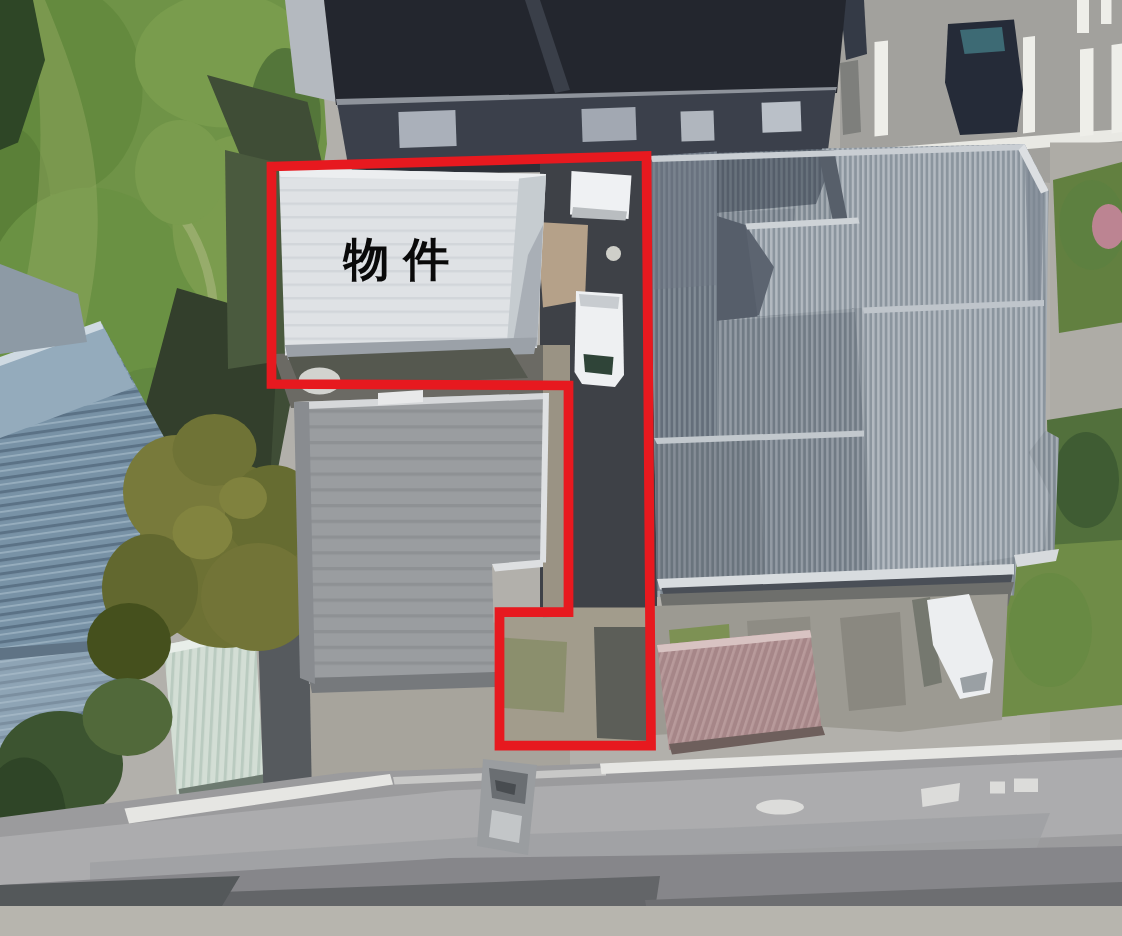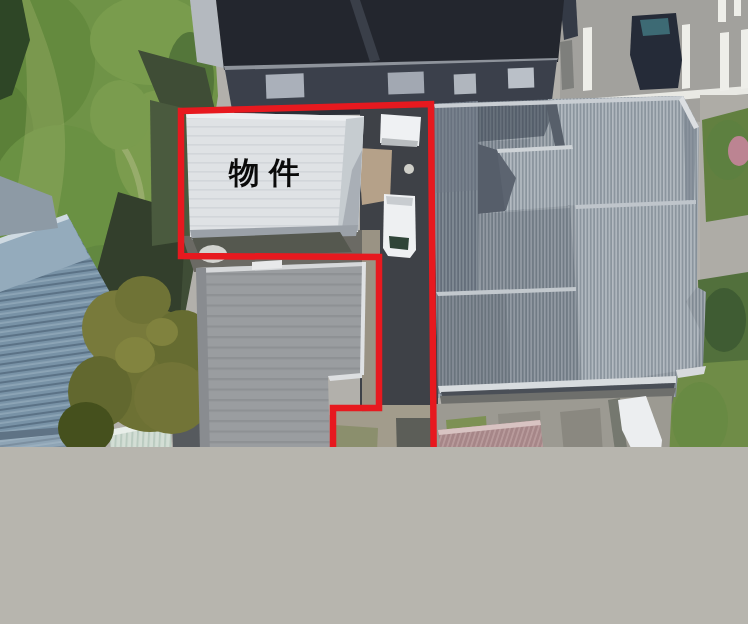--- a/index.html
+++ b/index.html
@@ -1,16 +1,16 @@
 <!DOCTYPE html>
 <html><head>
 <meta charset="utf-8">
 <style>
 html,body{margin:0;padding:0;background:#b7b5ae;}
-#stage{position:relative;width:748px;height:447px;overflow:hidden;font-family:"Liberation Sans",sans-serif;}
+#stage{position:relative;width:748px;height:604px;overflow:hidden;font-family:"Liberation Sans",sans-serif;}
 svg{display:block;}
 </style>
 </head>
 <body>
 
 <div id="stage">
 <svg width="748" height="624" viewBox="0 0 748 624">
 <defs>
 <pattern id="tileL" width="3.4" height="10" patternUnits="userSpaceOnUse">
           <rect width="3.4" height="10" fill="#8b959e"></rect>

